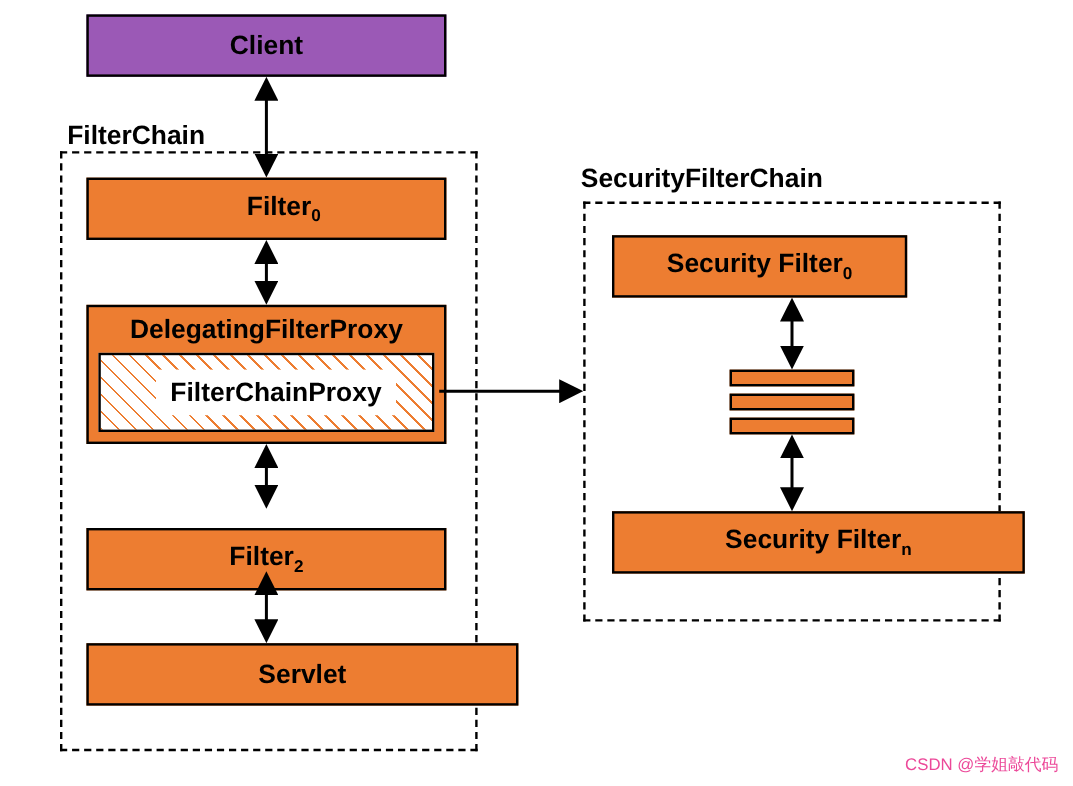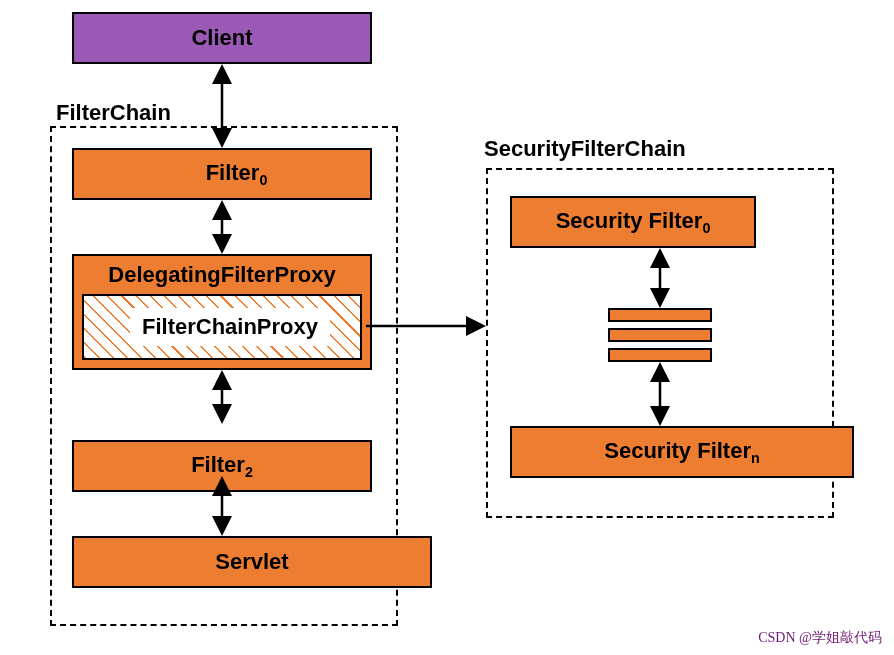--- a/index.html
+++ b/index.html
@@ -40,23 +40,23 @@
     background-image: repeating-linear-gradient(
       45deg,
       #ed7d31 0, #ed7d31 1.5px,
       #fff 1.5px, #fff 10px
     );
   }
   .watermark {
     position: absolute;
     right: 12px;
     bottom: 8px;
-    color: #701a75;
+    color: #ec4899;
     font-size: 14px;
-    font-family: Liberation Serif, serif;
+    font-family: Liberation Sans, sans-serif;
   }
   svg.arrow { position: absolute; overflow: visible; }
   .stackbar {
     position: absolute;
     background: #ed7d31;
     border: 2px solid #000;
     height: 14px;
   }
 </style>
 </head>

